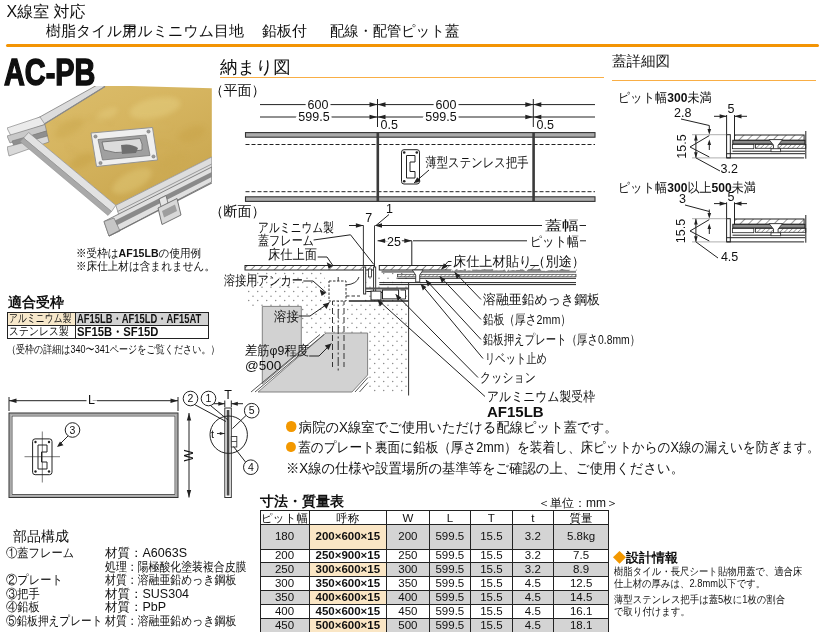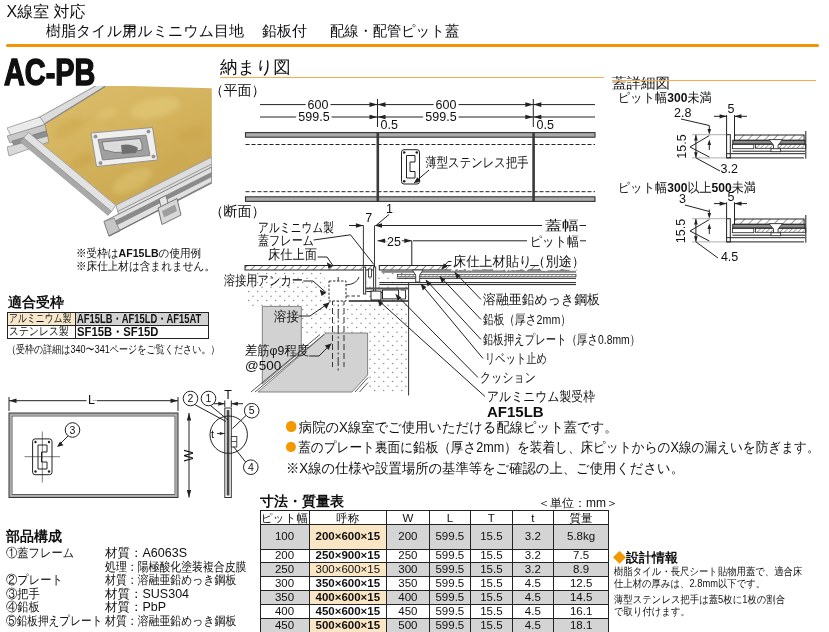--- a/index.html
+++ b/index.html
@@ -300,21 +300,21 @@
     <polygon points="239.5,68 245.3,71.6 241.8,75"></polygon>
     <polygon points="224.5,72 230.3,75.6 226.8,79"></polygon>
     <polygon points="210.5,75.5 216.3,79.1 212.8,82.5"></polygon>
     <polygon points="205.5,79.5 211.3,83.1 207.8,86.5"></polygon>
     <polygon points="180.5,90 186.3,93.6 182.8,97"></polygon>
     <polygon points="162.5,95.5 168.3,99.1 164.8,102.5"></polygon>
   </g>
 </svg>
 </div>
 
-<div class="abs" style="left:612px;top:75px;font-size:14.5px;line-height:17px;">蓋詳細図</div>
+<div class="abs" style="left:612px;top:53px;font-size:14.5px;line-height:17px;">蓋詳細図</div>
 <div class="abs" style="left:612px;top:79.5px;width:204px;height:1.8px;background:#F9AE45;"></div>
 <div class="abs" style="left:618px;top:89px;font-size:13px;white-space:nowrap;transform:scaleX(0.93);transform-origin:left top;">ピット幅<b>300</b>未満</div>
 <div class="abs" style="left:618px;top:179px;font-size:13px;white-space:nowrap;transform:scaleX(0.93);transform-origin:left top;">ピット幅<b>300</b>以上<b>500</b>未満</div>
 <div class="abs" style="left:668px;top:100px;">
 <svg width="161" height="80" viewBox="0 0 161 80">
 
   <defs>
     <pattern id="h2" width="6" height="6" patternTransform="rotate(45)" patternUnits="userSpaceOnUse">
       <rect width="6" height="6" fill="#fff"></rect>
       <line x1="0" y1="0" x2="0" y2="6" stroke="#333" stroke-width="1"></line>
@@ -534,21 +534,21 @@
   </g>
   <g stroke="#222" stroke-width="1">
     <line x1="194.5" y1="18.5" x2="226" y2="35.5"></line>
     <line x1="210.5" y1="19.5" x2="228" y2="34"></line>
     <line x1="246" y1="29.5" x2="232.5" y2="42.5"></line>
     <line x1="245.5" y1="76" x2="233.5" y2="60.5"></line>
   </g>
 </svg>
 </div>
 
-<div class="abs" style="left:6px;top:528px;font-size:14px;font-weight:bold;">部品構成</div>
+<div class="abs" style="left:13px;top:528px;font-size:14px;font-weight:normal;">部品構成</div>
 <div class="abs" style="left:6px;top:545px;width:280px;height:90px;font-size:12.5px;">
 <div class="abs" style="left:0;top:0;white-space:nowrap;transform:scaleX(0.9);transform-origin:left top;">①蓋フレーム</div>
 <div class="abs" style="left:99px;top:0;white-space:nowrap;">材質：A6063S</div>
 <div class="abs" style="left:99px;top:13.5px;white-space:nowrap;transform:scaleX(0.87);transform-origin:left top;">処理：陽極酸化塗装複合皮膜</div>
 <div class="abs" style="left:0;top:27px;white-space:nowrap;transform:scaleX(0.9);transform-origin:left top;">②プレート</div>
 <div class="abs" style="left:99px;top:27px;white-space:nowrap;transform:scaleX(0.87);transform-origin:left top;">材質：溶融亜鉛めっき鋼板</div>
 <div class="abs" style="left:0;top:40.5px;white-space:nowrap;transform:scaleX(0.9);transform-origin:left top;">③把手</div>
 <div class="abs" style="left:99px;top:40.5px;white-space:nowrap;">材質：SUS304</div>
 <div class="abs" style="left:0;top:54px;white-space:nowrap;transform:scaleX(0.9);transform-origin:left top;">④鉛板</div>
 <div class="abs" style="left:99px;top:54px;white-space:nowrap;">材質：PbP</div>
@@ -570,40 +570,40 @@
           <tr style="height:14px;line-height:12px;">
     <td style="border:1.5px solid #222;width:48px;font-size:11.5px;padding:0;">ピット幅</td>
     <td style="border:1.5px solid #222;width:73px;padding:0;">呼称</td>
     <td style="border:1.5px solid #222;width:41.5px;padding:0;">W</td>
     <td style="border:1.5px solid #222;width:40.5px;padding:0;">L</td>
     <td style="border:1.5px solid #222;width:40.5px;padding:0;">T</td>
     <td style="border:1.5px solid #222;width:40.5px;padding:0;">t</td>
     <td style="border:1.5px solid #222;width:54px;padding:0;">質量</td>
   </tr>
   <tr style="height:13.9px;line-height:11.5px;background:#D4D4D4;">
-            <td style="border:1px solid #222;border-left:1.5px solid #222;padding:0;">100</td>
+            <td style="border:1px solid #222;border-left:1.5px solid #222;padding:0;">180</td>
             <td style="border:1px solid #222;background:#FAE6C5;font-weight:bold;padding:6px;">200×600×15</td>
             <td style="border:1px solid #222;padding:0;">200</td>
             <td style="border:1px solid #222;padding:0;">599.5</td>
             <td style="border:1px solid #222;padding:0;">15.5</td>
             <td style="border:1px solid #222;padding:0;">3.2</td>
             <td style="border:1px solid #222;border-right:1.5px solid #222;padding:0;">5.8kg</td>
           </tr>
   <tr style="height:13.9px;line-height:11.5px;">
             <td style="border:1px solid #222;border-left:1.5px solid #222;padding:0;">200</td>
             <td style="border:1px solid #222;font-weight:bold;padding:0;">250×900×15</td>
             <td style="border:1px solid #222;padding:0;">250</td>
             <td style="border:1px solid #222;padding:0;">599.5</td>
             <td style="border:1px solid #222;padding:0;">15.5</td>
             <td style="border:1px solid #222;padding:0;">3.2</td>
             <td style="border:1px solid #222;border-right:1.5px solid #222;padding:0;">7.5</td>
           </tr>
   <tr style="height:13.9px;line-height:11.5px;background:#D4D4D4;">
             <td style="border:1px solid #222;border-left:1.5px solid #222;padding:0;">250</td>
-            <td style="border:1px solid #222;background:#FAE6C5;font-weight:normal;padding:0;">300×600×15</td>
+            <td style="border:1px solid #222;background:#FAE6C5;font-weight:bold;padding:0;">300×600×15</td>
             <td style="border:1px solid #222;padding:0;">300</td>
             <td style="border:1px solid #222;padding:0;">599.5</td>
             <td style="border:1px solid #222;padding:0;">15.5</td>
             <td style="border:1px solid #222;padding:0;">3.2</td>
             <td style="border:1px solid #222;border-right:1.5px solid #222;padding:0;">8.9</td>
           </tr>
   <tr style="height:13.9px;line-height:11.5px;">
             <td style="border:1px solid #222;border-left:1.5px solid #222;padding:0;">300</td>
             <td style="border:1px solid #222;font-weight:bold;padding:0;">350×600×15</td>
             <td style="border:1px solid #222;padding:0;">350</td>

